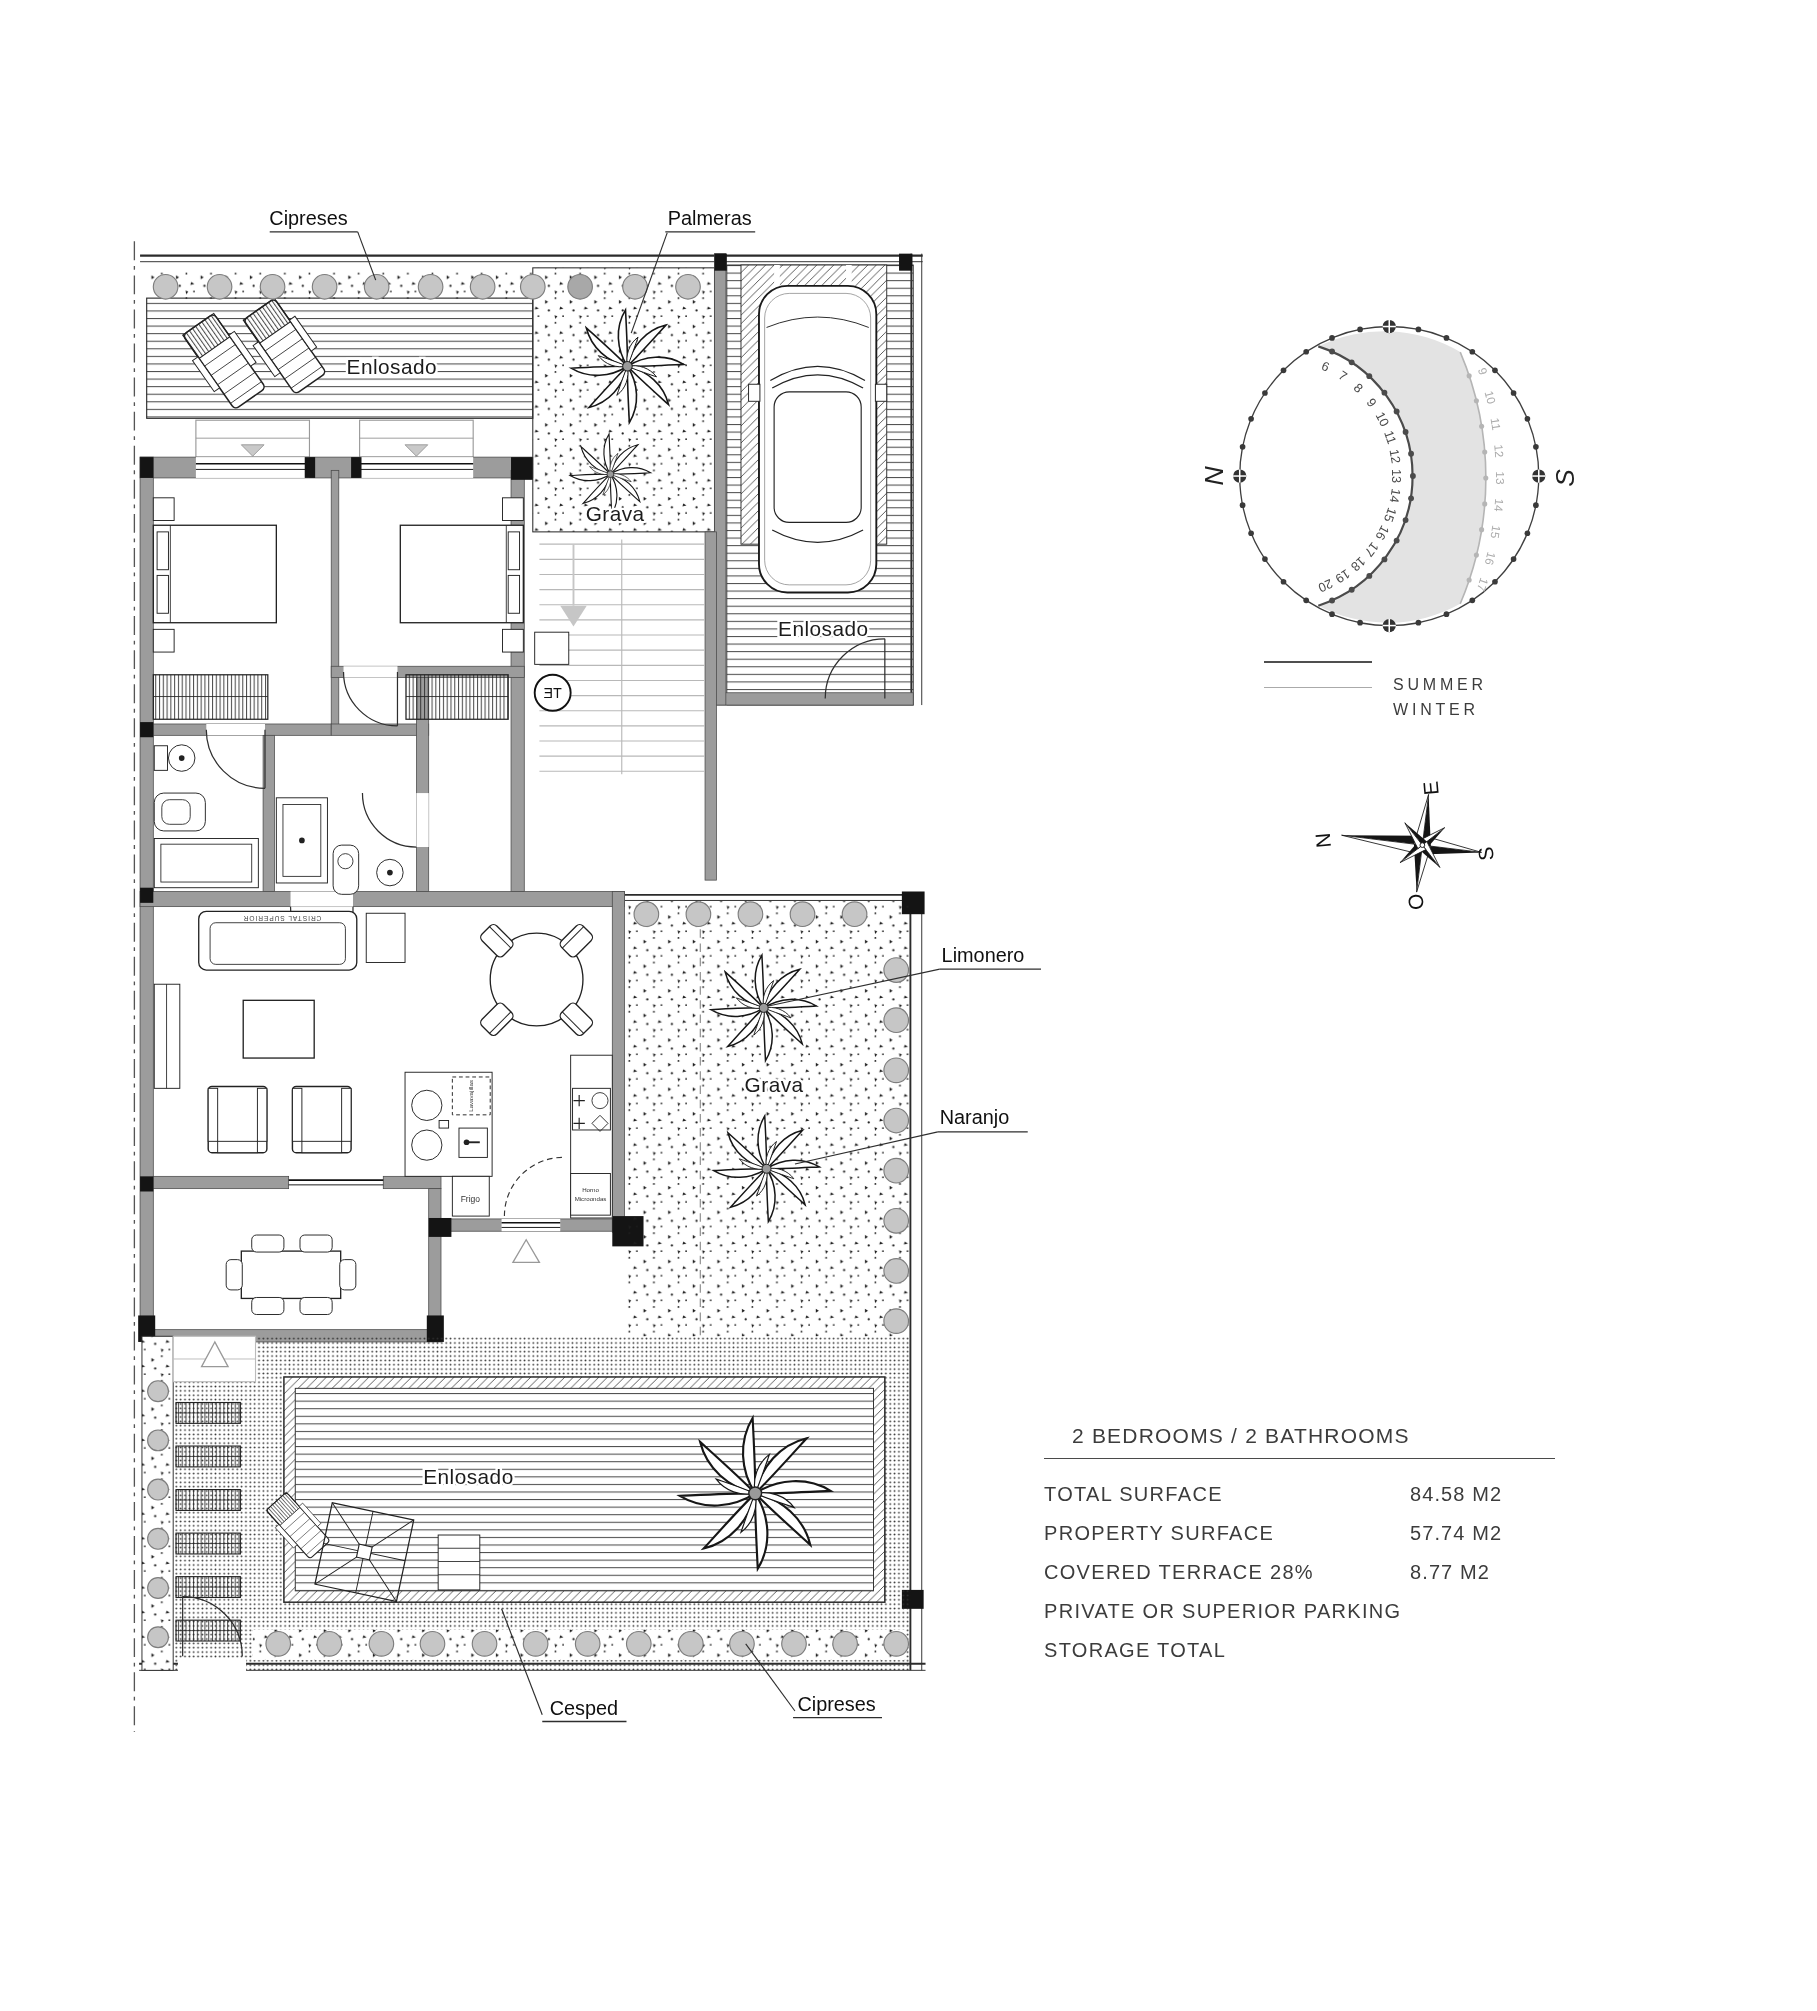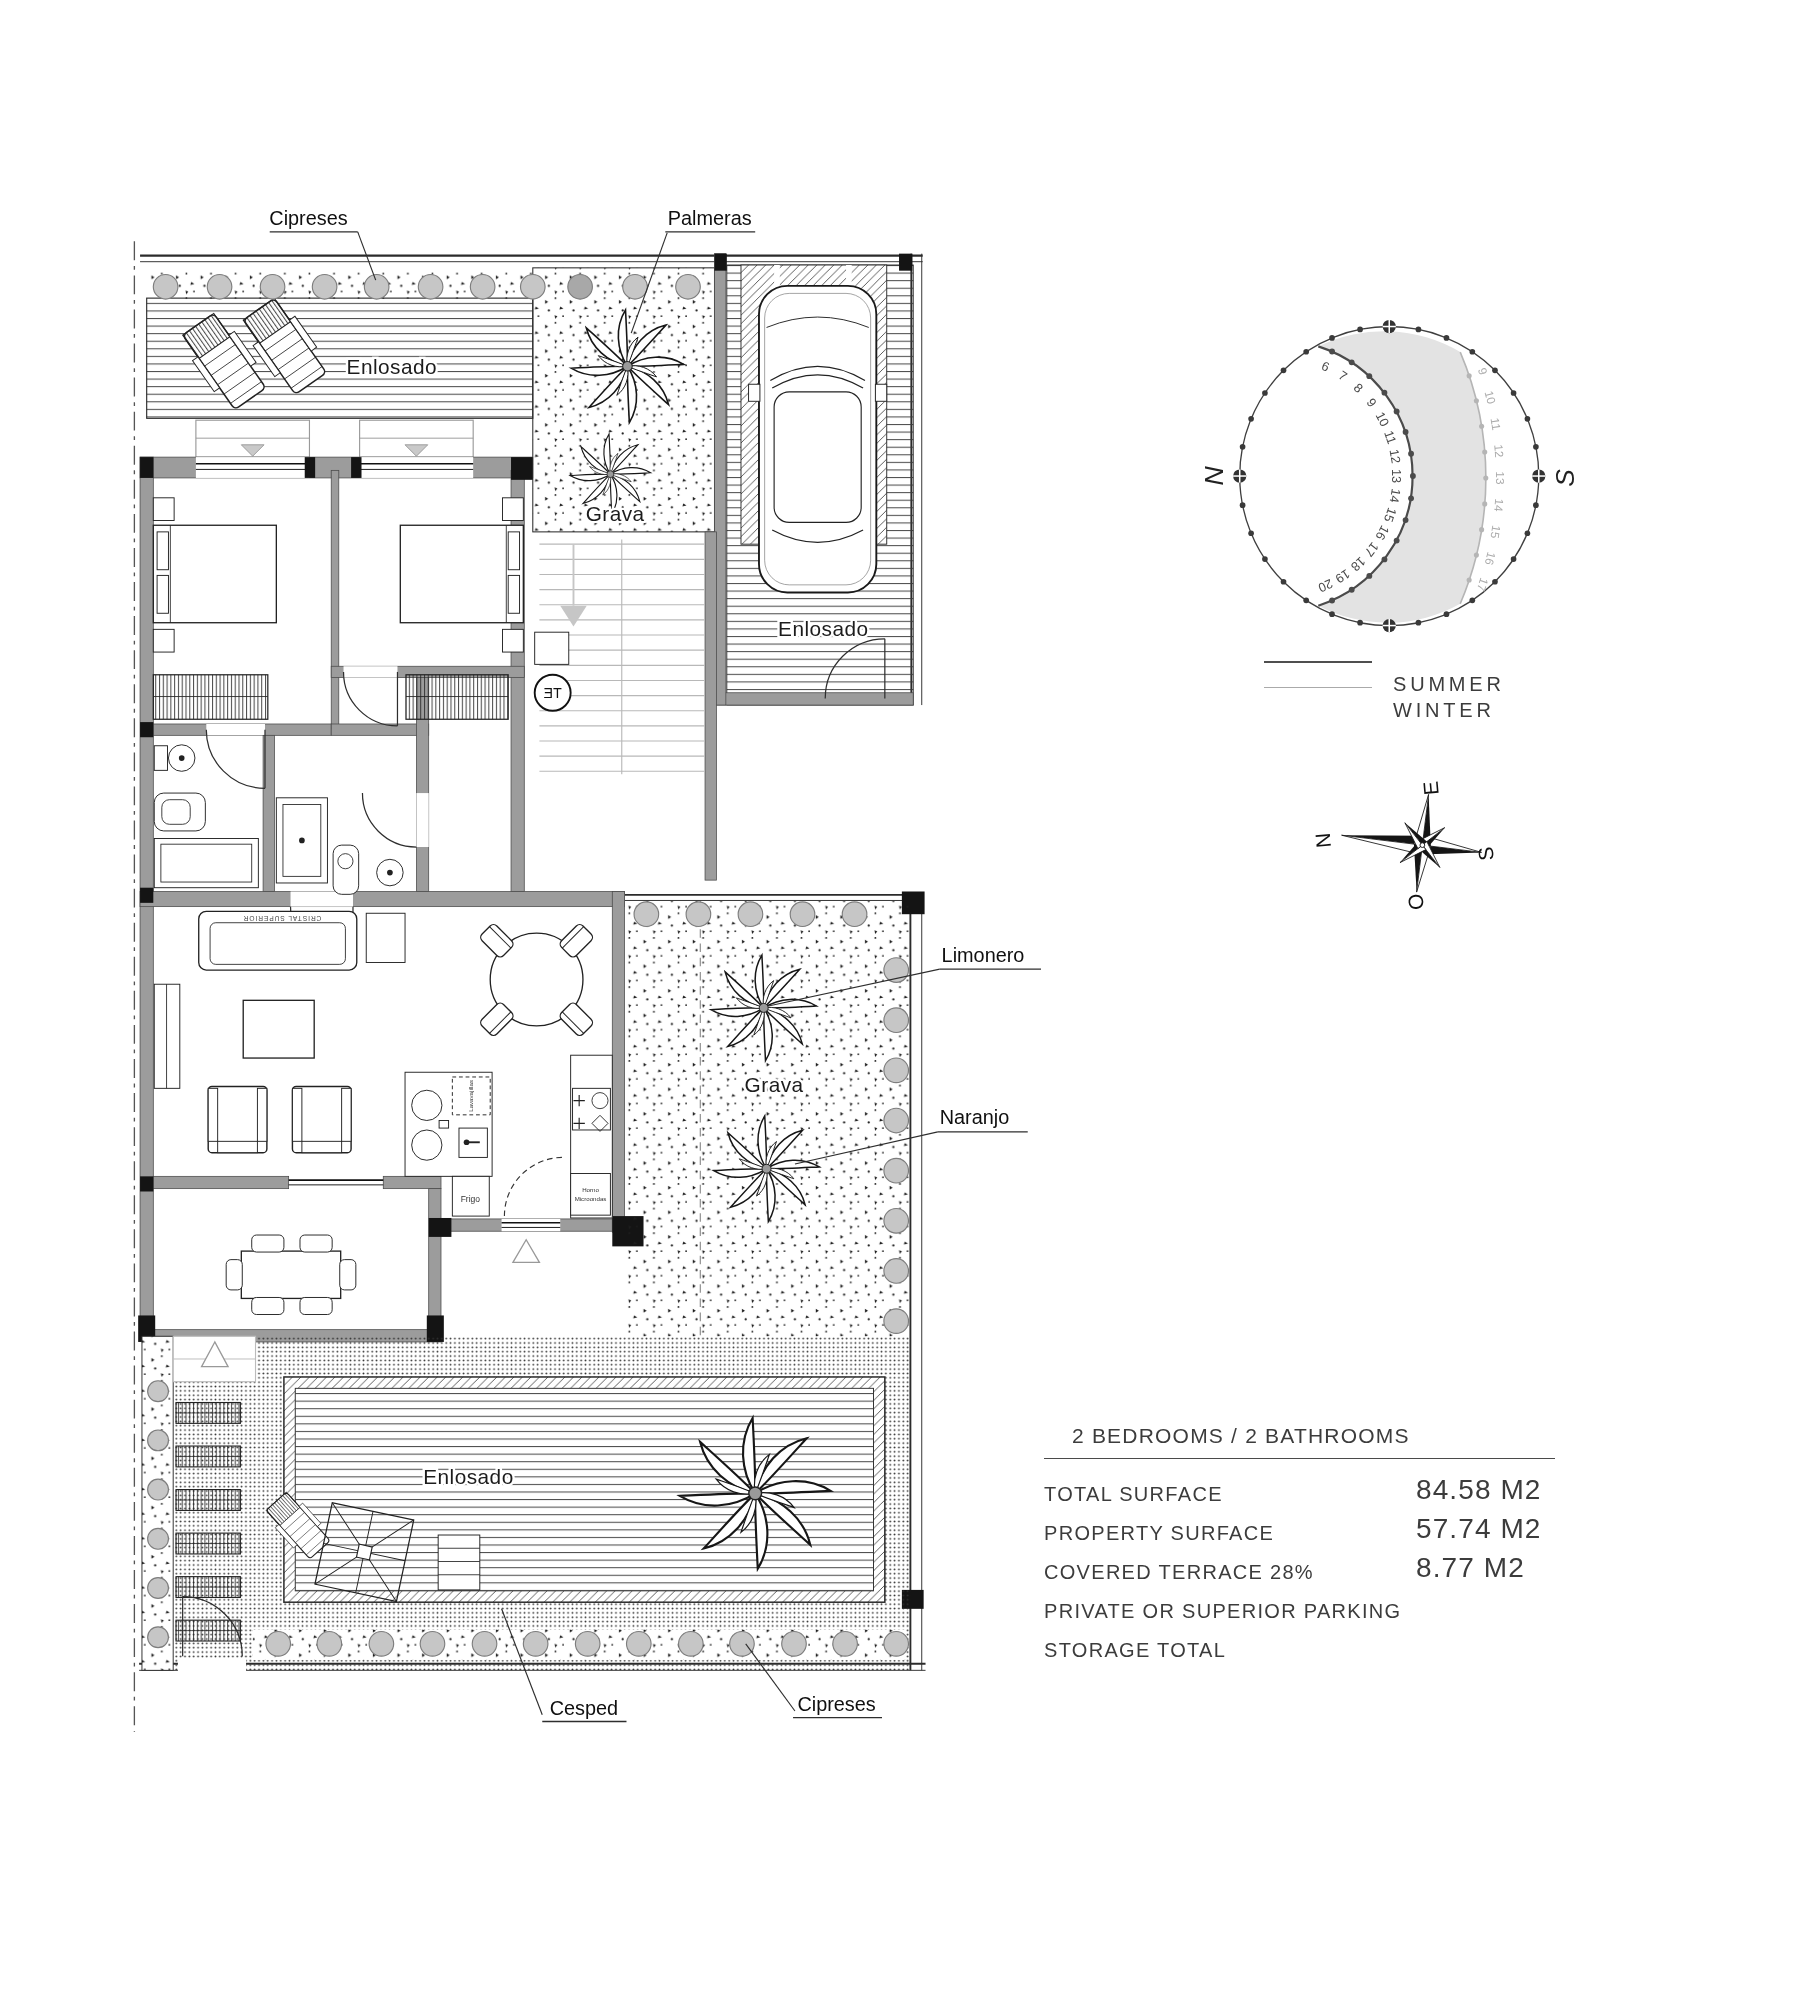--- a/index.html
+++ b/index.html
@@ -17,29 +17,29 @@
   .thin{stroke:#222;stroke-width:.9;fill:none;}
   .door{stroke:#2e2e2e;stroke-width:1.3;fill:none;}
   .lead{stroke:#2e2e2e;stroke-width:1.2;fill:none;}
   .ul{stroke:#2e2e2e;stroke-width:1.5;}
   
   .legend{position:absolute;left:1264px;top:649px;width:284px;}
   .legend .row{display:flex;align-items:center;height:25.6px;}
   .legend .line{width:108px;height:0;}
   .legend .line.sum{border-top:2.8px solid #4f4f4f;}
   .legend .line.win{border-top:1.9px solid #aaaaaa;}
-  .legend .txt{margin-left:21px;font-size:20px;letter-spacing:3.8px;color:#3c3c3c;margin-top:46px;}
+  .legend .txt{margin-left:21px;font-size:16px;letter-spacing:3.8px;color:#3c3c3c;margin-top:46px;}
   
   .specs{position:absolute;left:1044px;top:1424px;width:511px;color:#3c3c3c;}
   .specs .title{font-size:21px;letter-spacing:1.2px;margin-left:28px;}
   .specs .rule{border-top:1.9px solid #4a4a4a;margin-top:9.5px;}
   .specs .rows{margin-top:8.5px;}
   .specs .row{position:relative;height:39px;display:flex;align-items:flex-end;}
   .specs .lab{font-size:20px;letter-spacing:1.3px;}
-  .specs .val{position:absolute;left:366px;font-size:28px;letter-spacing:1.1px;margin-left:6px;}
+  .specs .val{position:absolute;left:366px;font-size:20px;letter-spacing:1.1px;}
 </style>
 </head>
 <body>
 
 <div class="canvas">
 
 <svg id="plan-svg" width="1817" height="2012" viewBox="0 0 1920 2126" style="position:absolute;left:0;top:0;">
   <defs>
     <pattern id="deckH" width="8" height="8" patternUnits="userSpaceOnUse">
       <path d="M0 .6 H8" stroke="#3a3a3a" stroke-width="1"></path>

